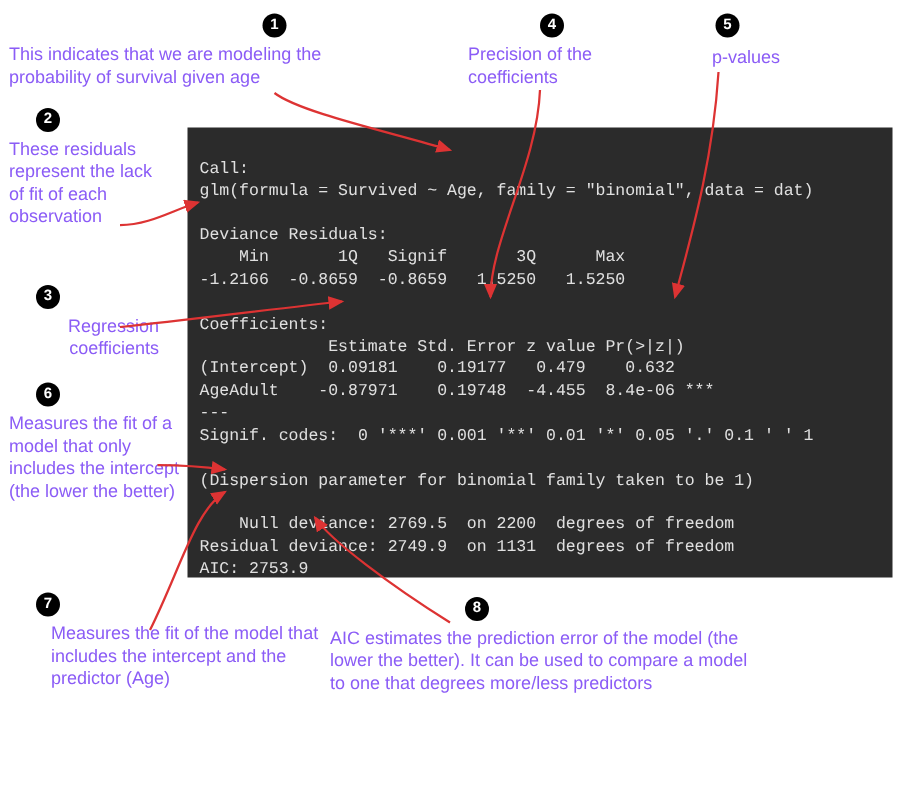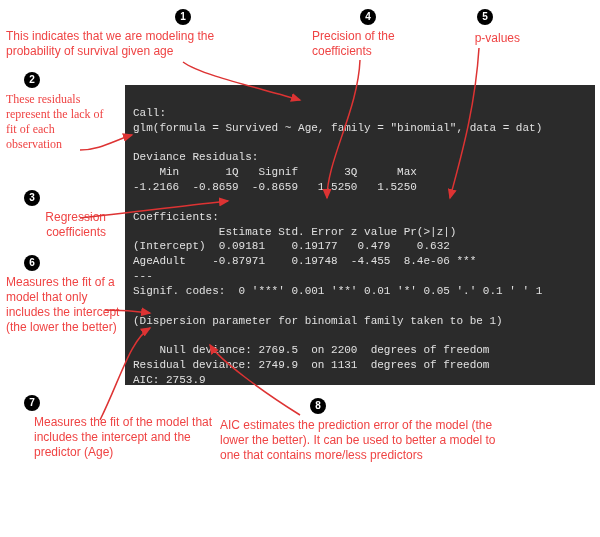--- a/index.html
+++ b/index.html
@@ -24,21 +24,21 @@
     font-size: 11px;
     line-height: 1.35;
     padding: 6px 8px;
     box-sizing: border-box;
     white-space: pre;
     overflow: hidden;
   }
   .annot {
     position: absolute;
     font-size: 12px;
-    color: #ef4444;
+    color: #8b5cf6;
     line-height: 1.25;
   }
   .num {
     display: inline-block;
     width: 16px;
     height: 16px;
     border-radius: 50%;
     background: #000;
     color: #fff;
     font-size: 10px;
@@ -95,33 +95,33 @@
 <span class="num num-pos" style="left:175px; top:9px;">1</span>
 <div class="annot" style="left:6px; top:29px; width:260px;">This indicates that we are modeling the probability of survival given age</div>
 
 <span class="num num-pos" style="left:360px; top:9px;">4</span>
 <div class="annot" style="left:312px; top:29px; width:110px;">Precision of the coefficients</div>
 
 <span class="num num-pos" style="left:477px; top:9px;">5</span>
 <div class="annot" style="left:460px; top:31px; width:60px;text-align:right;">p-values</div>
 
 <span class="num num-pos" style="left:24px; top:72px;">2</span>
-<div class="annot" style="left:6px; top:92px; width:100px;font-family:Liberation Serif, serif;">These residuals represent the lack of fit of each observation</div>
+<div class="annot" style="left:6px; top:92px; width:100px;">These residuals represent the lack of fit of each observation</div>
 
 <span class="num num-pos" style="left:24px; top:190px;">3</span>
 <div class="annot" style="left:6px; top:210px; width:100px;text-align:right;">Regression coefficients</div>
 
 <span class="num num-pos" style="left:24px; top:255px;">6</span>
 <div class="annot" style="left:6px; top:275px; width:115px;">Measures the fit of a model that only includes the intercept (the lower the better)</div>
 
 <span class="num num-pos" style="left:24px; top:395px;">7</span>
 <div class="annot" style="left:6px; top:415px; width:180px;margin-left:28px;">Measures the fit of the model that includes the intercept and the predictor (Age)</div>
 
 <span class="num num-pos" style="left:310px; top:398px;">8</span>
-<div class="annot" style="left:220px; top:418px; width:280px;">AIC estimates the prediction error of the model (the lower the better). It can be used to better a model to one that contains more/less predictors</div>
+<div class="annot" style="left:220px; top:418px; width:280px;">AIC estimates the prediction error of the model (the lower the better). It can be used to compare a model to one that degrees more/less predictors</div>
 
 <svg class="overlay">
   <defs>
     <marker id="ah" markerWidth="8" markerHeight="8" refX="6" refY="3" orient="auto">
       <path d="M0,0 L7,3 L0,6 Z" class="arrow-head"></path>
     </marker>
   </defs>
 
   <path class="arrow-line" d="M183,62 C200,75 260,88 300,100" marker-end="url(#ah)"></path>
 

